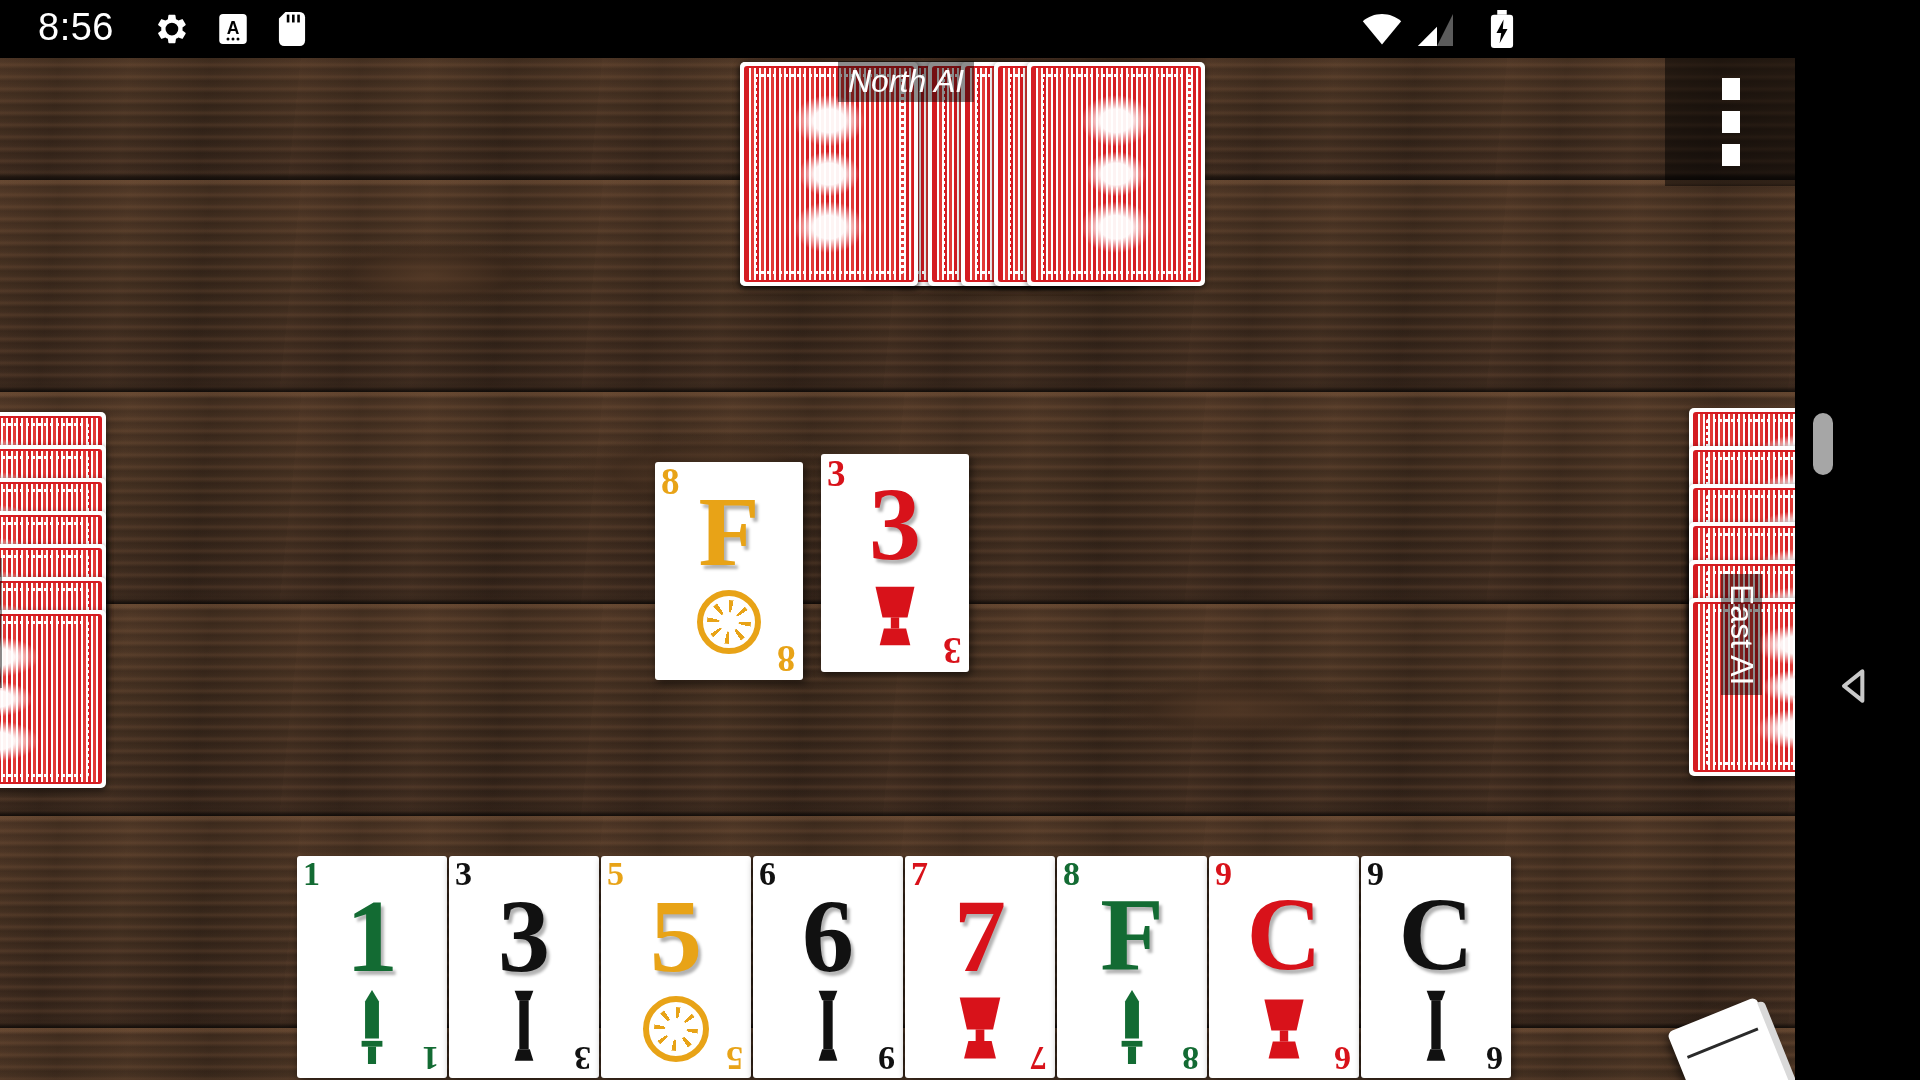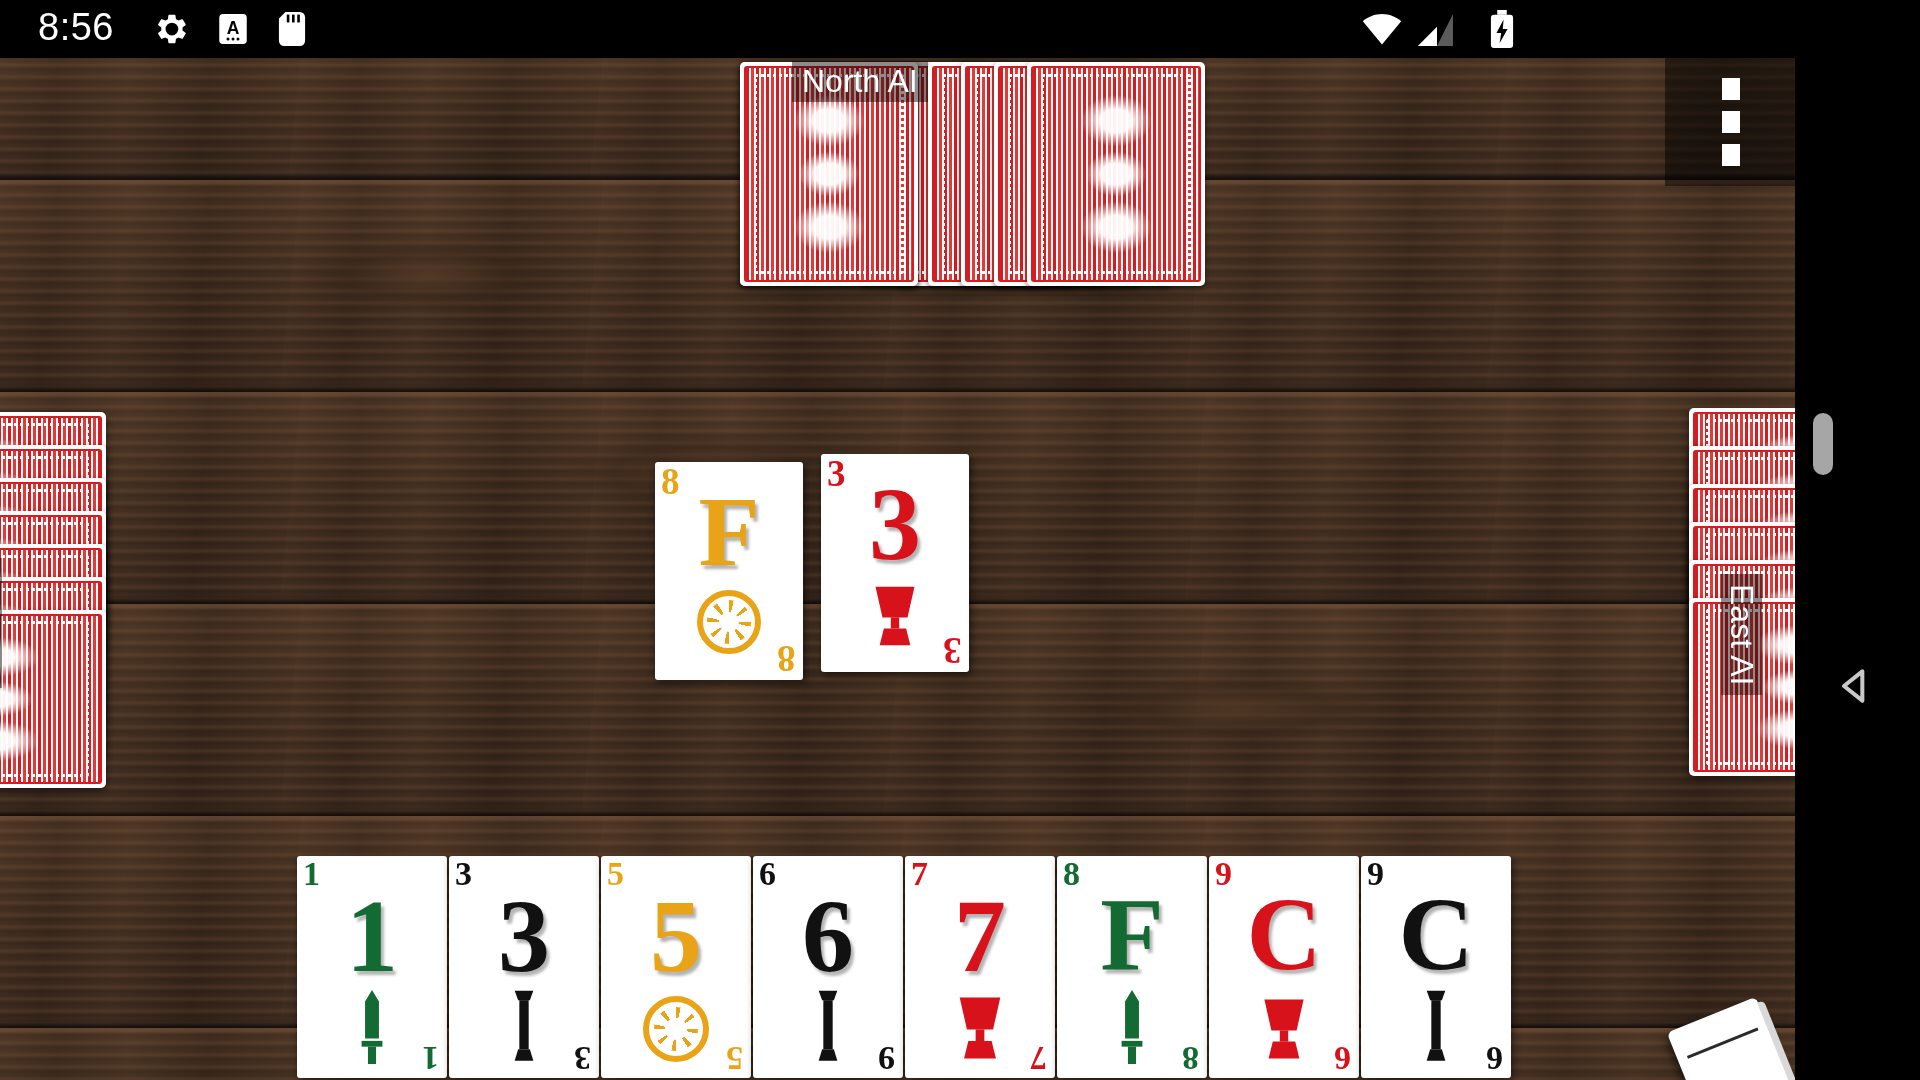--- a/index.html
+++ b/index.html
@@ -301,21 +301,21 @@
             <div class="ornborder"></div>
             <div class="medallion"></div>
           </div>
       </div>
       <div class="cardback" style="left:740px; top:4px;  width:178px; height:224px;">
         <div class="inner">
             <div class="ornborder"></div>
             <div class="medallion"></div>
           </div>
       </div>
-      <div class="nametag" style="left:792px; top:3px;">North AI</div>
+      <div class="nametag" style="left:838px; top:3px;font-style:italic;">North AI</div>
     </div>
 
     <div>
       <div class="cardback" style="left:-118px; top:354px; width:224px; height:178px;">
         <div class="inner">
             <div class="ornborder"></div>
             <div class="medallion"></div>
           </div>
       </div>
       <div class="cardback" style="left:-118px; top:387px; width:224px; height:178px;">

